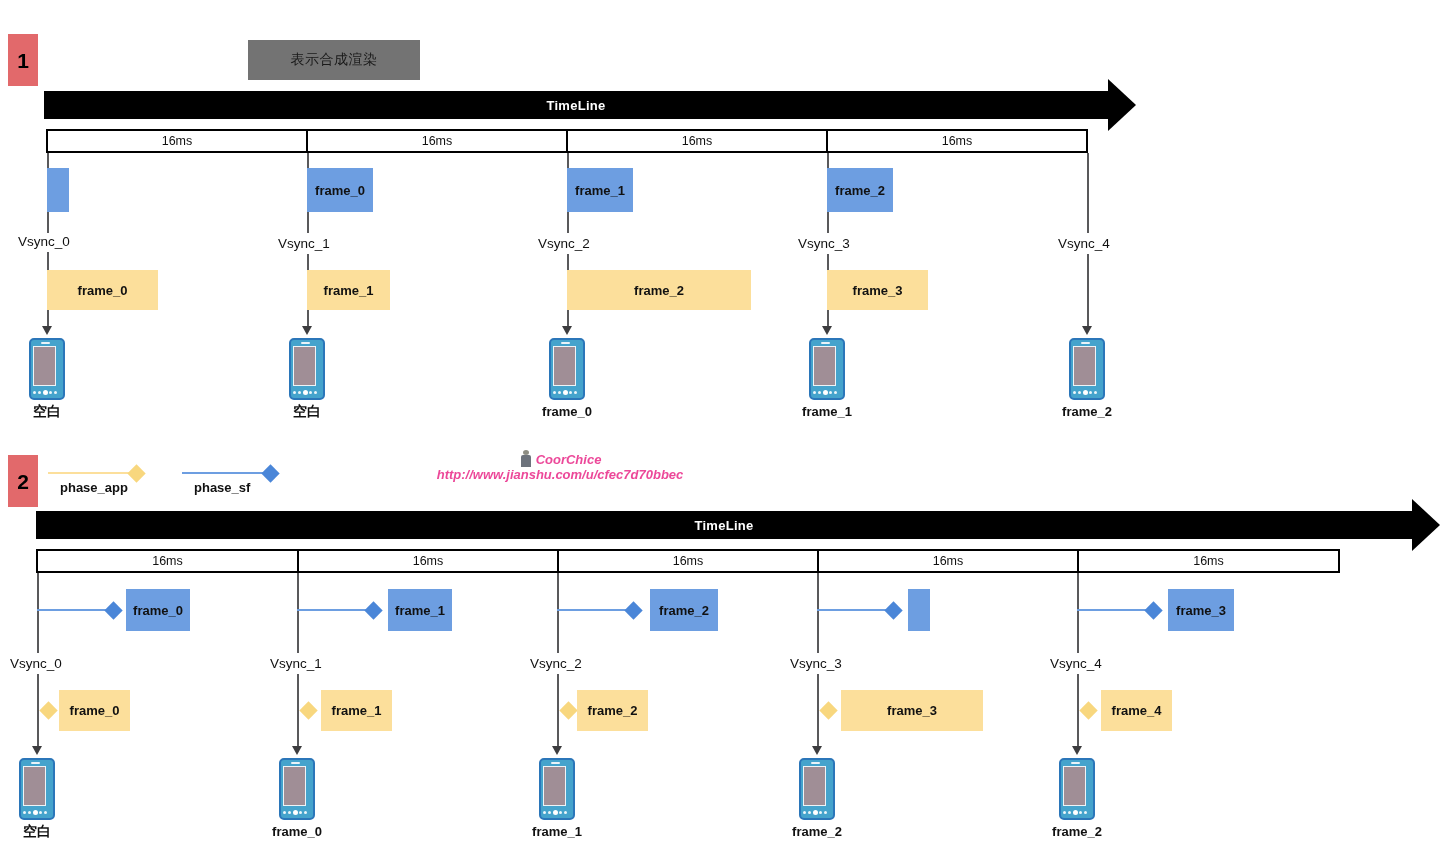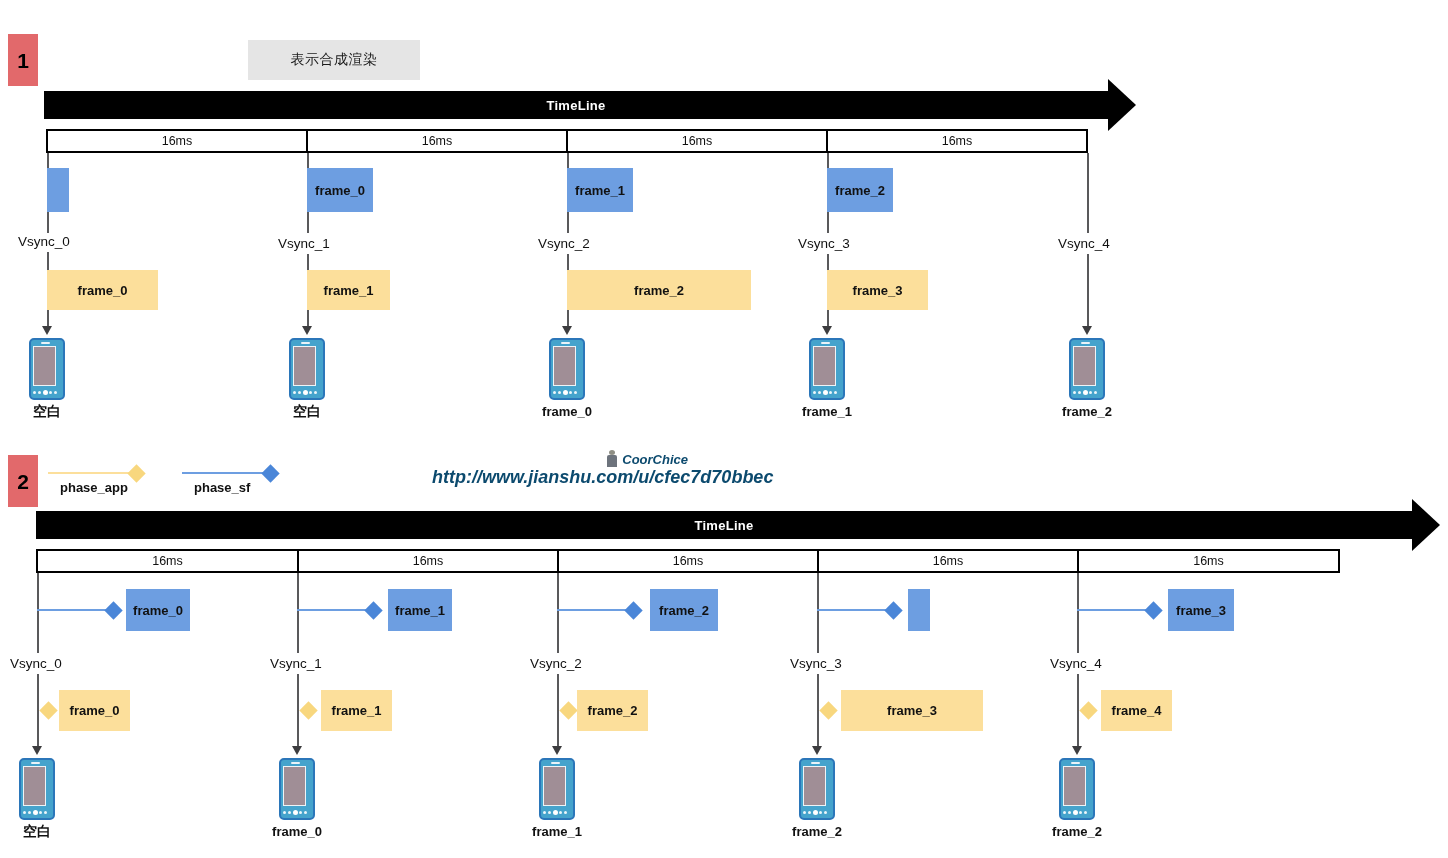--- a/index.html
+++ b/index.html
@@ -28,21 +28,21 @@
 
   
   .chip {
     position:absolute;
     display:flex; align-items:center; justify-content:center;
     font-size:14px;
     color:#1a1a1a;
     letter-spacing:0.5px;
   }
   .chip.yellow { background:#fbdf9b; }
-  .chip.blue   { background:#e5e5e5; }
+  .chip.blue   { background:#737373; }
 
   
   .tl-wrap { position:absolute; }
   .tl-bar {
     position:absolute; left:0; top:0;
     background:#000;
     height:28px;
     display:flex; align-items:center; justify-content:center;
   }
   .tl-bar span {
@@ -136,26 +136,26 @@
   
   .legend-item { position:absolute; }
   .legend-item .lbl {
     position:absolute; font-size:13px; font-weight:bold; color:#111;
     white-space:nowrap;
   }
 
   
   .watermark {
     position:absolute;
-    text-align:right;
+    text-align:center;
     font-style:italic; font-weight:bold;
-    color:#0c4a6e;
+    color:#ec4899;
   }
   .watermark .name { font-size:13px; }
-  .watermark .url  { font-size:18px; }
+  .watermark .url  { font-size:13px; }
   .wm-person { display:inline-block; width:14px; height:17px; position:relative; vertical-align:-3px; margin-right:3px; }
   .wm-person .h { position:absolute; left:4px; top:0; width:6px; height:5px; background:#8e8e84; border-radius:50%; }
   .wm-person .b { position:absolute; left:2px; top:5px; width:10px; height:12px; background:#6d737c; border-radius:2px 2px 0 0; }
 </style>
 </head>
 <body>
 
 <div class="stage">
 
   <div class="badge" style="left:8px; top:34px;">1</div>

